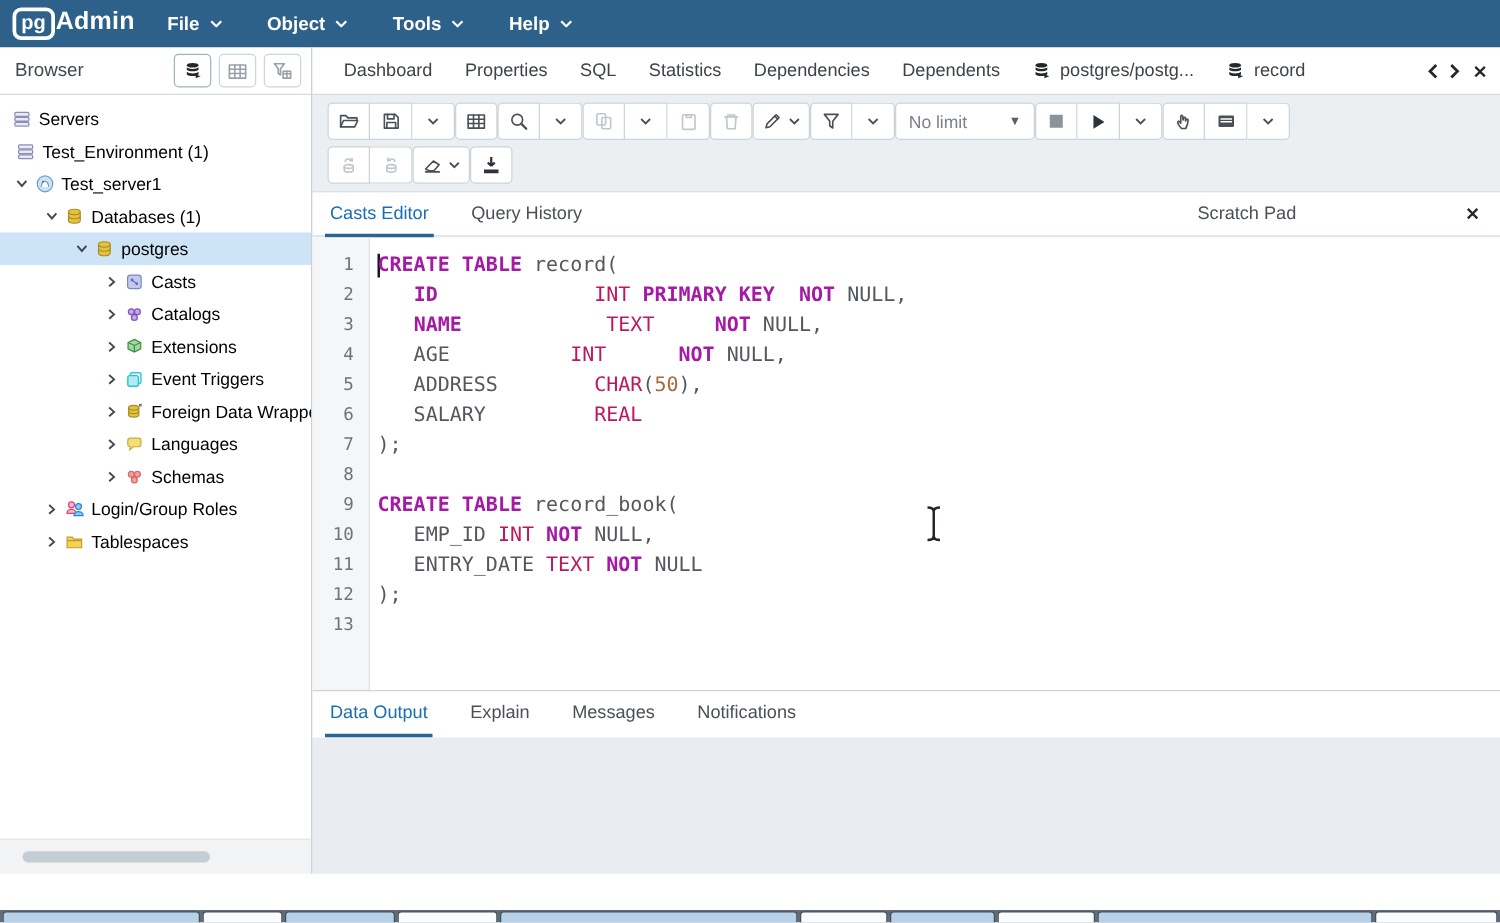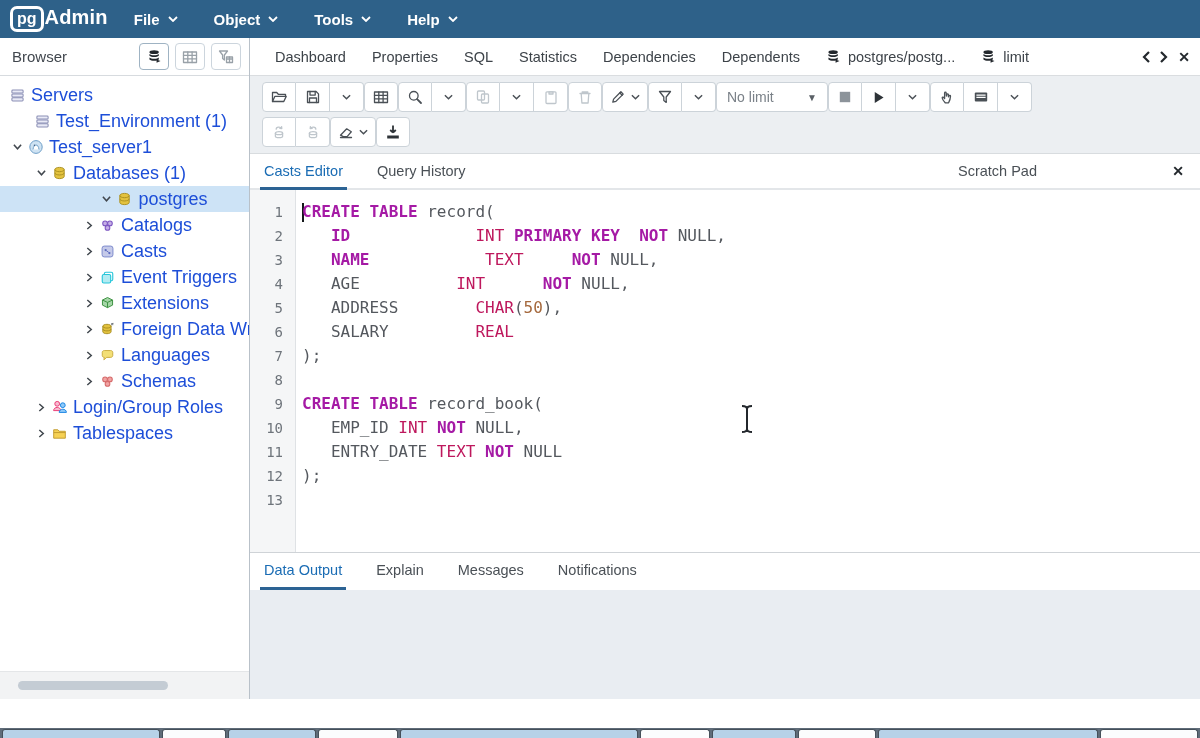--- a/index.html
+++ b/index.html
@@ -18,21 +18,21 @@
   .content { display:flex; height:661px; }
   .sidebar { width:250px; min-width:250px; border-right:1px solid #b9c1c9; display:flex; flex-direction:column; background:#fff; overflow:hidden; }
   .main { flex:1; display:flex; flex-direction:column; min-width:0; }
 
   
   .sidebar-header { height:38px; display:flex; align-items:center; padding:0 8px 0 12px; border-bottom:1px solid #d7dbdf; }
   .sidebar-title { font-size:15px; color:#41474e; flex:1; }
   .sbtn { width:30px; height:27px; border:1px solid #ccd5dd; border-radius:4px; background:#fff; display:flex; align-items:center; justify-content:center; margin-left:6px; color:#99a1a8; }
   .sbtn.active { color:#23282d; border-color:#9fb3c3; }
   .tree { flex:1; padding-top:6px; overflow:hidden; white-space:nowrap; }
-  .trow { height:26px; display:flex; align-items:center; font-size:18px; color:#1d4ed8; }
+  .trow { height:26px; display:flex; align-items:center; font-size:14px; color:#000000; }
   .trow.selected { background:#cde3f6; }
   .tchev { width:18px; min-width:18px; display:flex; justify-content:center; align-items:center; color:#41474e; }
   .ticon { width:19px; min-width:19px; height:17px; display:flex; align-items:center; justify-content:center; margin-right:4px; }
   .sidebar-hscroll { height:28px; background:#f2f3f4; position:relative; border-top:1px solid #e4e6e8; }
   .hthumb { position:absolute; left:18px; top:9px; width:150px; height:9px; border-radius:5px; background:#c4ccd4; }
 
   
   .tabbar { height:38px; display:flex; align-items:center; border-bottom:1px solid #dadde0; background:#fff; padding-left:12px; overflow:hidden; }
   .tab { font-size:14.5px; color:#3d4349; padding:0 13px; display:flex; gap:7px; align-items:center; height:100%; white-space:nowrap; }
   .tab .icn { color:#23282d; }
@@ -180,21 +180,21 @@
             <svg viewBox="0 0 16 16" width="15" height="15">
               <g fill="#e9eaf6" stroke="#8b8fb5" stroke-width="1.1">
                 <rect x="2" y="2.1" width="12" height="3.3" rx="1"></rect>
                 <rect x="2" y="6.3" width="12" height="3.3" rx="1"></rect>
                 <rect x="2" y="10.5" width="12" height="3.3" rx="1"></rect>
               </g>
             </svg>
           </span>
           <span class="tlabel">Servers</span>
         </div>
-        <div class="trow" style="padding-left: 11px; justify-content: center;">
+        <div class="trow" style="padding-left: 11px;">
           <span class="ticon icn">
             <svg viewBox="0 0 16 16" width="15" height="15">
               <g fill="#e9eaf6" stroke="#8b8fb5" stroke-width="1.1">
                 <rect x="2" y="2.1" width="12" height="3.3" rx="1"></rect>
                 <rect x="2" y="6.3" width="12" height="3.3" rx="1"></rect>
                 <rect x="2" y="10.5" width="12" height="3.3" rx="1"></rect>
               </g>
             </svg>
           </span>
           <span class="tlabel">Test_Environment (1)</span>
@@ -222,34 +222,50 @@
           </span>
           <span class="ticon icn">
             <svg viewBox="0 0 16 16" width="15" height="16">
               <path d="M3 4.3C3 3 5.2 2 8 2s5 1 5 2.3v7.4C13 13 10.8 14 8 14s-5-1-5-2.3z" fill="#e3c23f" stroke="#a98e1f"></path>
               <path d="M3 4.3C3 5.6 5.2 6.6 8 6.6s5-1 5-2.3" fill="none" stroke="#a98e1f"></path>
               <path d="M3 7.8c0 1.3 2.2 2.3 5 2.3s5-1 5-2.3" fill="none" stroke="#a98e1f"></path>
             </svg>
           </span>
           <span class="tlabel">Databases (1)</span>
         </div>
-        <div class="trow selected" style="padding-left: 56px; justify-content: center;">
+        <div class="trow selected" style="padding-left: 56px;">
           <span class="tchev">
             <svg viewBox="0 0 10 8" width="9" height="8" fill="none" stroke="currentColor" stroke-width="1.7">
               <path d="M1 1.5l4 4.5 4-4.5"></path>
             </svg>
           </span>
           <span class="ticon icn">
             <svg viewBox="0 0 16 16" width="15" height="16">
               <path d="M3 4.3C3 3 5.2 2 8 2s5 1 5 2.3v7.4C13 13 10.8 14 8 14s-5-1-5-2.3z" fill="#e3c23f" stroke="#a98e1f"></path>
               <path d="M3 4.3C3 5.6 5.2 6.6 8 6.6s5-1 5-2.3" fill="none" stroke="#a98e1f"></path>
               <path d="M3 7.8c0 1.3 2.2 2.3 5 2.3s5-1 5-2.3" fill="none" stroke="#a98e1f"></path>
             </svg>
           </span>
           <span class="tlabel">postgres</span>
+        </div>
+        <div class="trow" style="padding-left: 80px;">
+          <span class="tchev">
+            <svg viewBox="0 0 8 10" width="7" height="9" fill="none" stroke="currentColor" stroke-width="1.7">
+              <path d="M1.5 1l4.5 4-4.5 4"></path>
+            </svg>
+          </span>
+          <span class="ticon icn">
+            <svg viewBox="0 0 16 16" width="15" height="15">
+              <rect x="2.2" y="2.2" width="11.6" height="11.6" rx="2.4" fill="#c5cae9" stroke="#7986cb"></rect>
+              <circle cx="6" cy="6.4" r="1.2" fill="#5c6bc0"></circle>
+              <circle cx="10" cy="9.6" r="1.2" fill="#5c6bc0"></circle>
+              <path d="M6.8 7.2l2.4 1.6" stroke="#5c6bc0"></path>
+            </svg>
+          </span>
+          <span class="tlabel">Casts</span>
         </div>
         <div class="trow" style="padding-left: 80px;">
           <span class="tchev">
             <svg viewBox="0 0 8 10" width="7" height="9" fill="none" stroke="currentColor" stroke-width="1.7">
               <path d="M1.5 1l4.5 4-4.5 4"></path>
             </svg>
           </span>
           <span class="ticon icn">
             <svg viewBox="0 0 16 16" width="15" height="15">
               <g fill="#c5aee6" stroke="#7e57c2" stroke-width="1.1">
@@ -262,55 +278,39 @@
           <span class="tlabel">Catalogs</span>
         </div>
         <div class="trow" style="padding-left: 80px;">
           <span class="tchev">
             <svg viewBox="0 0 8 10" width="7" height="9" fill="none" stroke="currentColor" stroke-width="1.7">
               <path d="M1.5 1l4.5 4-4.5 4"></path>
             </svg>
           </span>
           <span class="ticon icn">
             <svg viewBox="0 0 16 16" width="15" height="15">
-              <rect x="2.2" y="2.2" width="11.6" height="11.6" rx="2.4" fill="#c5cae9" stroke="#7986cb"></rect>
-              <circle cx="6" cy="6.4" r="1.2" fill="#5c6bc0"></circle>
-              <circle cx="10" cy="9.6" r="1.2" fill="#5c6bc0"></circle>
-              <path d="M6.8 7.2l2.4 1.6" stroke="#5c6bc0"></path>
-            </svg>
-          </span>
-          <span class="tlabel">Casts</span>
+              <path d="M8 1.6l5.4 2.7v5.4L8 12.4 2.6 9.7V4.3z" fill="#a5d6a7" stroke="#388e3c"></path>
+              <path d="M8 6.8v5.6M2.6 4.3L8 6.8l5.4-2.5" fill="none" stroke="#388e3c"></path>
+            </svg>
+          </span>
+          <span class="tlabel">Extensions</span>
         </div>
         <div class="trow" style="padding-left: 80px;">
           <span class="tchev">
             <svg viewBox="0 0 8 10" width="7" height="9" fill="none" stroke="currentColor" stroke-width="1.7">
               <path d="M1.5 1l4.5 4-4.5 4"></path>
             </svg>
           </span>
           <span class="ticon icn">
             <svg viewBox="0 0 16 16" width="15" height="15">
               <rect x="4.6" y="2.4" width="9" height="9" rx="1.6" fill="#fff" stroke="#26c6da" stroke-width="1.2"></rect>
               <rect x="2.4" y="4.8" width="9" height="9" rx="1.6" fill="#b2ebf2" stroke="#26c6da" stroke-width="1.2"></rect>
             </svg>
           </span>
           <span class="tlabel">Event Triggers</span>
-        </div>
-        <div class="trow" style="padding-left: 80px;">
-          <span class="tchev">
-            <svg viewBox="0 0 8 10" width="7" height="9" fill="none" stroke="currentColor" stroke-width="1.7">
-              <path d="M1.5 1l4.5 4-4.5 4"></path>
-            </svg>
-          </span>
-          <span class="ticon icn">
-            <svg viewBox="0 0 16 16" width="15" height="15">
-              <path d="M8 1.6l5.4 2.7v5.4L8 12.4 2.6 9.7V4.3z" fill="#a5d6a7" stroke="#388e3c"></path>
-              <path d="M8 6.8v5.6M2.6 4.3L8 6.8l5.4-2.5" fill="none" stroke="#388e3c"></path>
-            </svg>
-          </span>
-          <span class="tlabel">Extensions</span>
         </div>
         <div class="trow" style="padding-left: 80px;">
           <span class="tchev">
             <svg viewBox="0 0 8 10" width="7" height="9" fill="none" stroke="currentColor" stroke-width="1.7">
               <path d="M1.5 1l4.5 4-4.5 4"></path>
             </svg>
           </span>
           <span class="ticon icn">
             <svg viewBox="0 0 16 16" width="15" height="16">
               <path d="M3 5C3 3.9 5 3 7.4 3s4.4.9 4.4 2v6c0 1.1-2 2-4.4 2S3 12.1 3 11z" fill="#e3c23f" stroke="#a98e1f"></path>
@@ -423,21 +423,21 @@
           <span class="icn">
             <svg viewBox="0 0 16 16" width="15" height="15">
               <g fill="currentColor">
                 <ellipse cx="7.6" cy="3.4" rx="5" ry="2"></ellipse>
                 <path d="M2.6 5.2c1 1 2.8 1.4 5 1.4s4-.4 5-1.4v2c-1 1-2.8 1.4-5 1.4s-4-.4-5-1.4z"></path>
                 <path d="M2.6 9c1 1 2.8 1.4 5 1.4s4-.4 5-1.4v2.2c-1 1-2.8 1.4-5 1.4s-4-.4-5-1.4z"></path>
                 <path d="M10.2 11.2l4.2 1.6-4.2 1.8z"></path>
               </g>
             </svg>
           </span>
-          <span>limit</span>
+          <span>record</span>
         </div>
         <div class="tab-controls">
           <span class="icn">
             <svg viewBox="0 0 8 12" width="8" height="12" fill="none" stroke="currentColor" stroke-width="2.2">
               <path d="M7 1L2 6l5 5"></path>
             </svg>
           </span>
           <span class="icn">
             <svg viewBox="0 0 8 12" width="8" height="12" fill="none" stroke="currentColor" stroke-width="2.2">
               <path d="M1 1l5 5-5 5"></path>

